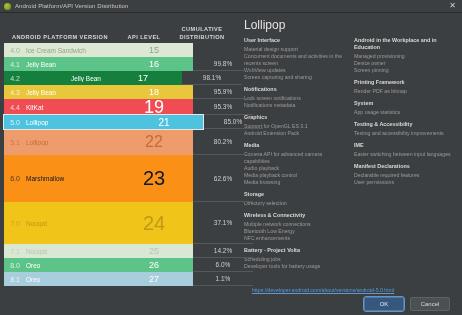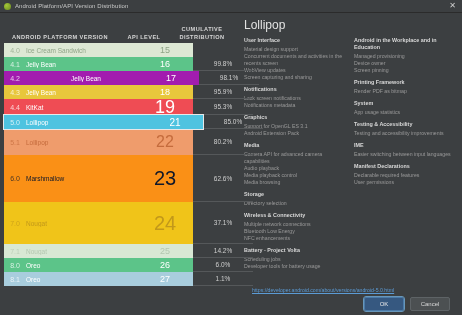--- a/index.html
+++ b/index.html
@@ -44,21 +44,21 @@
   .row{display:flex;position:relative;}
   .bar{
     position:relative;display:flex;align-items:center;box-sizing:border-box;
     overflow:hidden;
   }
   .bar .ver{
     font-size:7px;width:22px;text-align:center;flex:0 0 auto;opacity:.75;
   }
   .bar .name{font-size:6.5px;flex:1;white-space:nowrap;overflow:hidden;}
   .bar .api{
-    position:absolute;right:0;width:56px;text-align:center;
+    position:absolute;right:11px;width:56px;text-align:center;
     font-weight:300;
   }
   .pct{
     width:60px;flex:0 0 auto;text-align:center;font-size:6.5px;color:#cfcfcf;
     display:flex;align-items:center;justify-content:center;
     border-bottom:1px solid #55585a;box-sizing:border-box;
   }
   .pct.empty{border-bottom:none;}
   .sel{outline:1px solid #e8e8e8;outline-offset:0;z-index:3;}
 
@@ -123,21 +123,21 @@
               <div class="bar" style="background: rgb(92, 196, 137); width: 189px; height: 100%; color: rgb(255, 255, 255);">
                 <span class="ver">4.1</span>
                 <span class="name">Jelly Bean</span>
                 <span class="api" style="font-size: 9px;">16</span>
               </div>
             </div>
             <div class="pct">99.8%</div>
           </div>
           <div class="row" style="height: 14px;">
             <div style="display: flex; flex: 0 0 168px; position: relative;">
-              <div class="bar" style="background: #a21caf; width: 195px; height: 100%; color: rgb(255, 255, 255); gap: 45px;">
+              <div class="bar" style="background: #15803d; width: 178px; height: 100%; color: rgb(255, 255, 255); gap: 45px;">
                 <span class="ver">4.2</span>
                 <span class="name">Jelly Bean</span>
                 <span class="api" style="font-size: 9px;">17</span>
               </div>
             </div>
             <div class="pct">98.1%</div>
           </div>
           <div class="row" style="height: 14px;">
             <div style="display: flex; flex: 0 0 168px; position: relative;">
               <div class="bar" style="background: rgb(232, 199, 60); width: 189px; height: 100%; color: rgb(255, 255, 255);">

